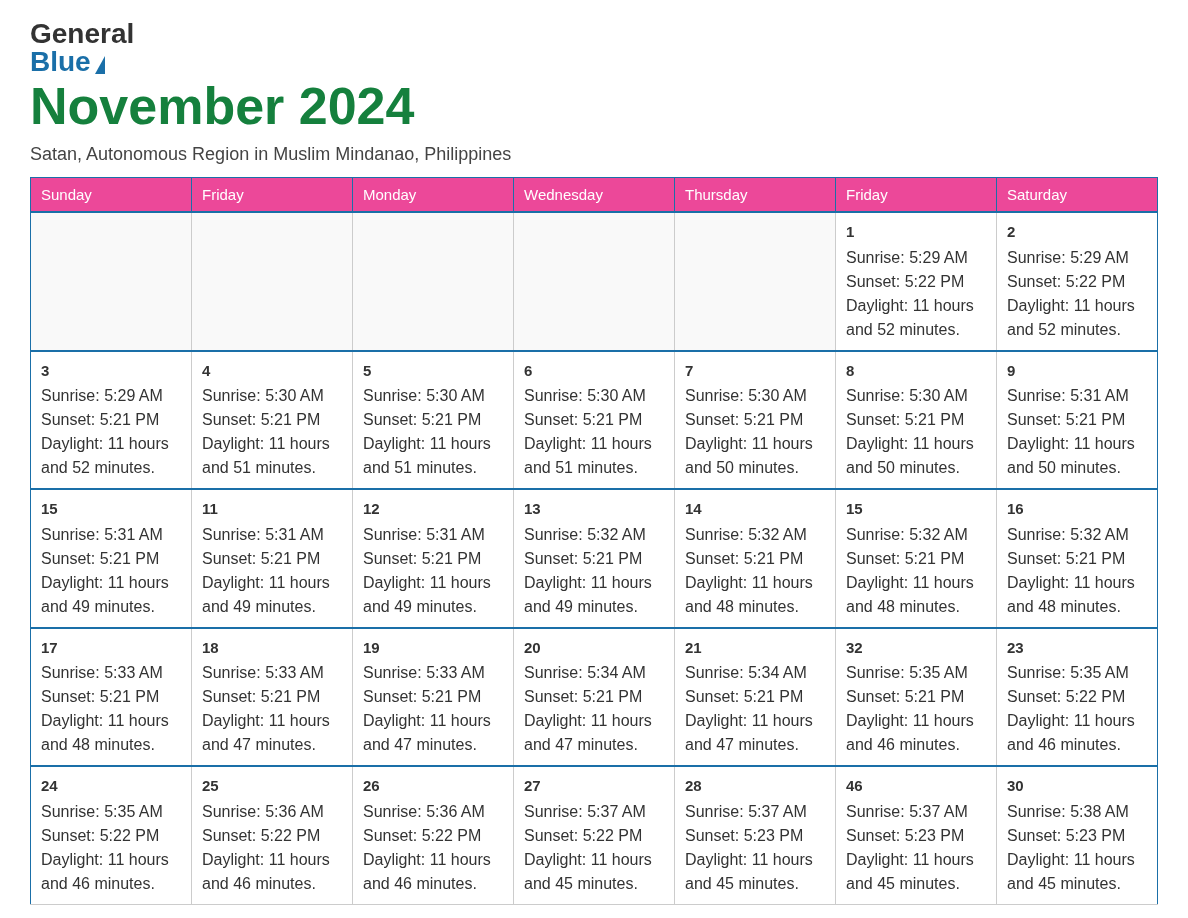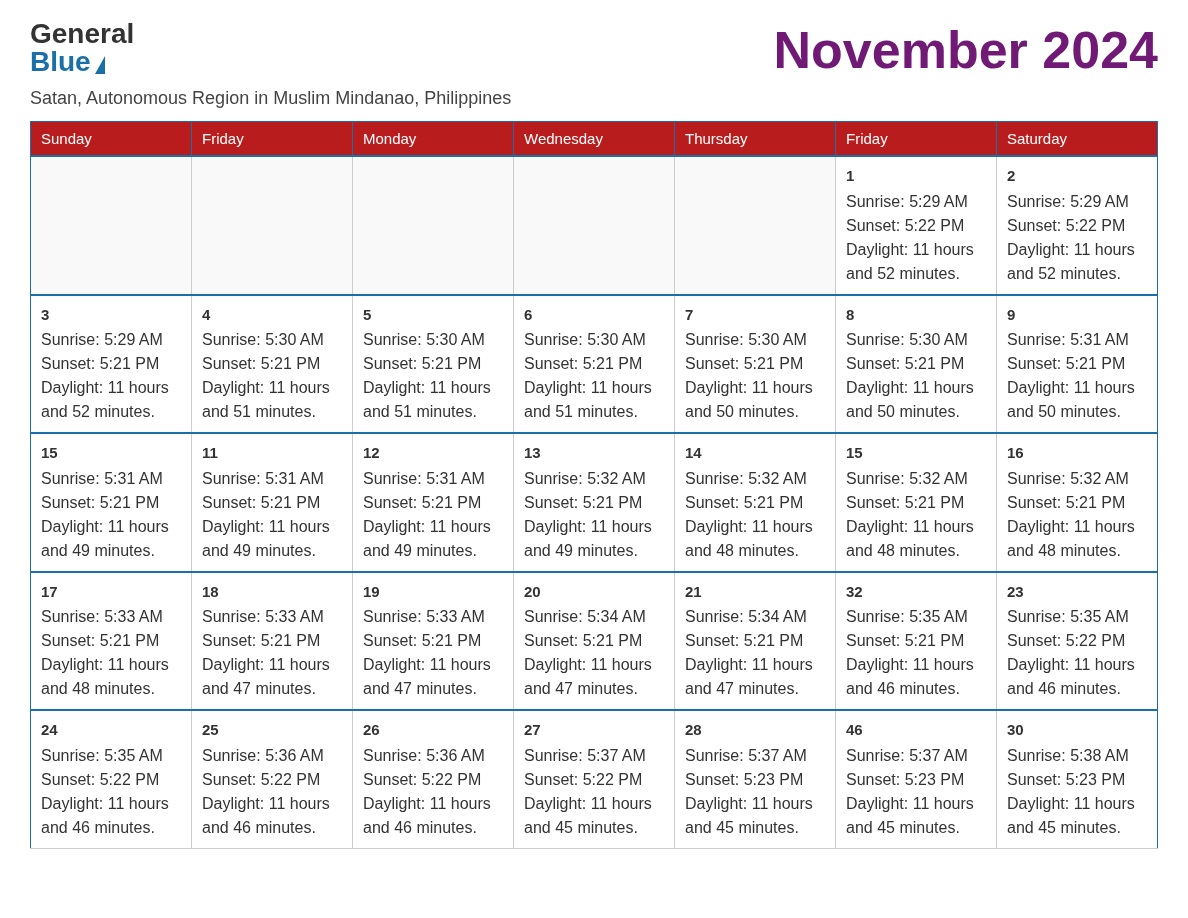--- a/index.html
+++ b/index.html
@@ -9,20 +9,21 @@
       color: #333;
       width: 1188px;
       min-height: 918px;
       padding: 20px 30px;
     }
     .header-row {
       display: flex;
       justify-content: space-between;
       align-items: flex-start;
       margin-bottom: 8px;
+      flex-direction: column;
     }
     .logo {
       display: flex;
       flex-direction: column;
       align-items: flex-start;
     }
     .logo-general {
       font-size: 28px;
       font-weight: bold;
       color: #333;
@@ -42,34 +43,34 @@
       border-left: 10px solid transparent;
       border-bottom: 18px solid #1a6fa8;
       display: inline-block;
       margin-left: 4px;
       position: relative;
       top: -2px;
     }
     .page-title {
       font-size: 52px;
       font-weight: bold;
-      color: #701a75;
+      color: #15803d;
       text-align: right;
     }
     .subtitle {
       font-size: 18px;
       color: #444;
       margin-bottom: 12px;
     }
     .calendar {
       width: 100%;
       border-collapse: collapse;
     }
     .calendar thead tr {
-      background-color: #b91c1c;
+      background-color: #ec4899;
     }
     .calendar thead th {
       color: #fff;
       font-size: 15px;
       font-weight: normal;
       padding: 8px 10px;
       text-align: left;
       border: 1px solid #1a6fa8;
     }
     .calendar tbody tr {

